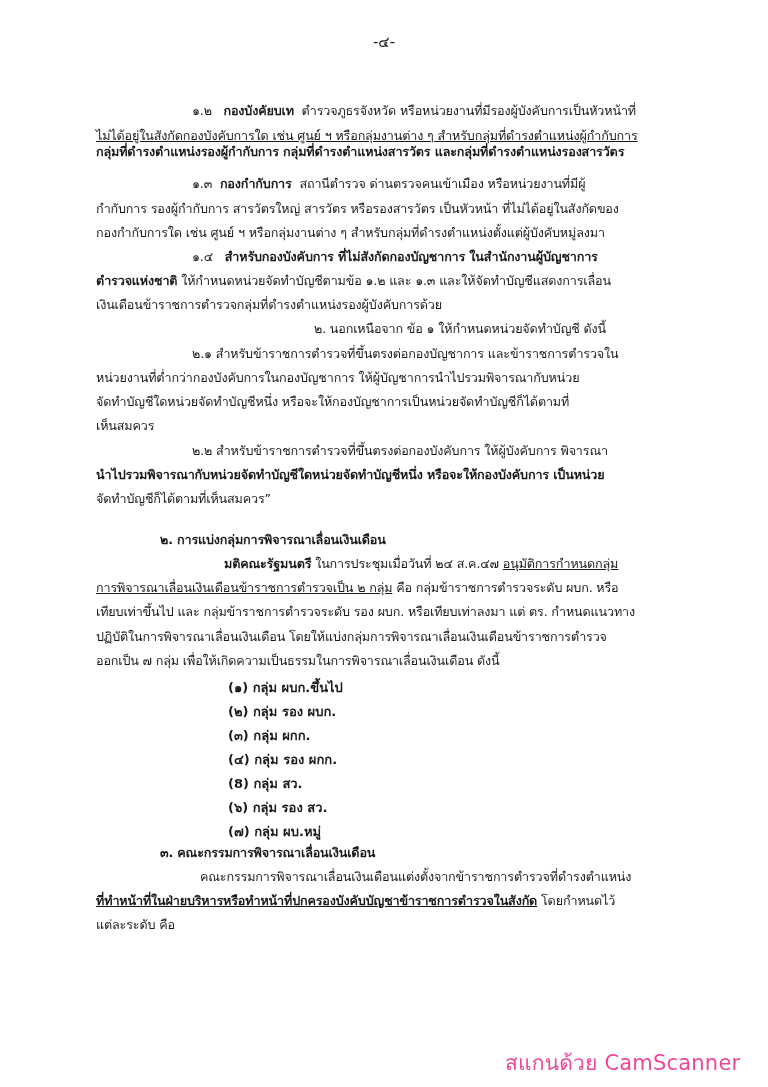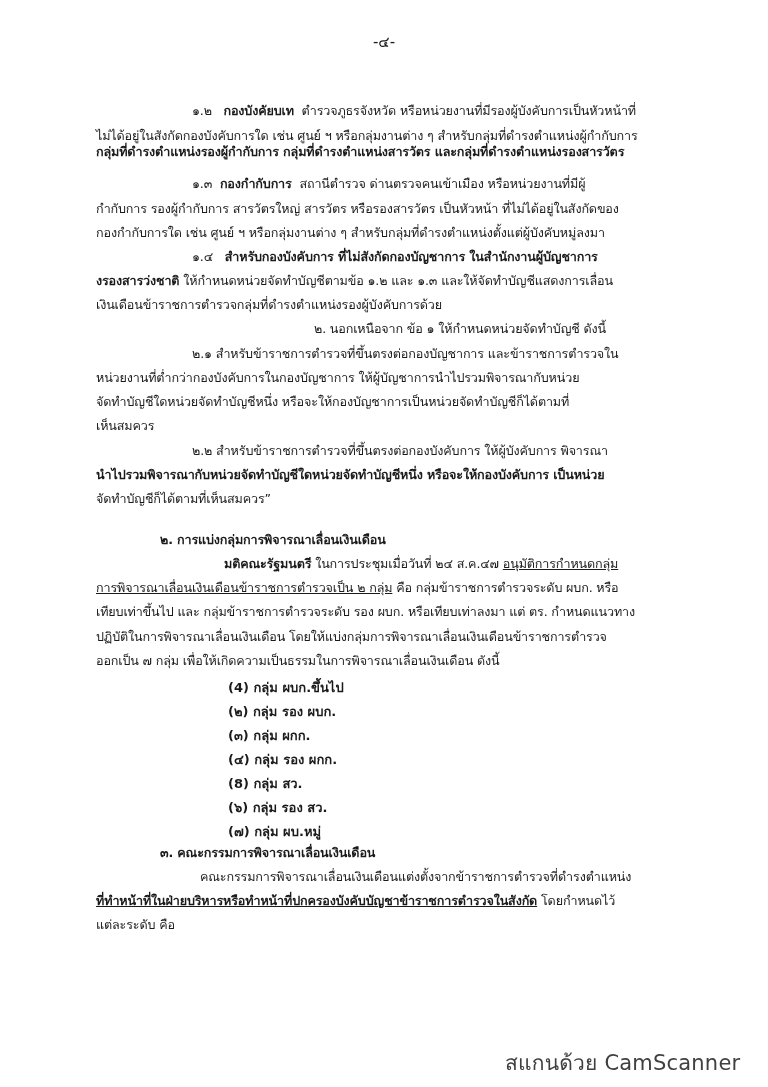--- a/index.html
+++ b/index.html
@@ -5,44 +5,44 @@
   html, body { margin: 0; padding: 0; }
   body {
     width: 768px; height: 1087px; background: #ffffff; position: relative; overflow: hidden;
     font-family: "DejaVu Sans", sans-serif; color: #1a1a1a;
   }
   .page-num { position: absolute; top: 30px; left: 0; width: 768px; text-align: center; font-size: 15px; }
   .line { position: absolute; left: 96px; width: 600px; font-size: 12.6px; line-height: 16px; white-space: nowrap; letter-spacing: -0.15px; }
   .b { font-weight: bold; }
   .u { text-decoration: underline; }
   .list-item { position: absolute; left: 228px; font-size: 13px; font-weight: bold; white-space: nowrap; }
-  .footer { position: absolute; top: 1046px; left: 505px; font-size: 21px; color: #404040; white-space: nowrap; letter-spacing: 0.2px; }
+  .footer { position: absolute; top: 1046px; left: 505px; font-size: 21px; color: #ec4899; white-space: nowrap; letter-spacing: 0.2px; }
 </style>
 </head>
 <body>
 
 <div class="page-num">-๔-</div>
 
 <div class="line" style="top:103px; left:192px;">
   <span>๑.๒</span>&nbsp;&nbsp;&nbsp;<span class="b">กองบังคัยบเท</span>&nbsp;&nbsp;<span>ตำรวจภูธรจังหวัด หรือหน่วยงานที่มีรองผู้บังคับการเป็นหัวหน้าที่</span>
 </div>
-<div class="line" style="top:128px;">ไม่ได้อยู่ในสังกัดกองบังคับการใด เช่น ศูนย์ ฯ หรือกลุ่มงานต่าง ๆ สำหรับกลุ่มที่ดำรงตำแหน่งผู้กำกับการ</div>
+<div class="line" style="top:128px;text-decoration:underline;">ไม่ได้อยู่ในสังกัดกองบังคับการใด เช่น ศูนย์ ฯ หรือกลุ่มงานต่าง ๆ สำหรับกลุ่มที่ดำรงตำแหน่งผู้กำกับการ</div>
 <div class="line" style="top:144px;font-weight:bold;">กลุ่มที่ดำรงตำแหน่งรองผู้กำกับการ กลุ่มที่ดำรงตำแหน่งสารวัตร และกลุ่มที่ดำรงตำแหน่งรองสารวัตร</div>
 
 <div class="line" style="top:176px; left:192px;">
   <span>๑.๓</span>&nbsp;&nbsp;<span class="b">กองกำกับการ</span>&nbsp;&nbsp;<span>สถานีตำรวจ ด่านตรวจคนเข้าเมือง หรือหน่วยงานที่มีผู้</span>
 </div>
 <div class="line" style="top:201px;">กำกับการ รองผู้กำกับการ สารวัตรใหญ่ สารวัตร หรือรองสารวัตร เป็นหัวหน้า ที่ไม่ได้อยู่ในสังกัดของ</div>
 <div class="line" style="top:225px;">กองกำกับการใด เช่น ศูนย์ ฯ หรือกลุ่มงานต่าง ๆ สำหรับกลุ่มที่ดำรงตำแหน่งตั้งแต่ผู้บังคับหมู่ลงมา</div>
 
 <div class="line" style="top:249px; left:192px;">
   <span>๑.๔</span>&nbsp;&nbsp;&nbsp;<span class="b">สำหรับกองบังคับการ ที่ไม่สังกัดกองบัญชาการ ในสำนักงานผู้บัญชาการ</span>
 </div>
 <div class="line" style="top:273px;">
-  <span class="b">งรองสารว่งชาติ</span> <span>ให้กำหนดหน่วยจัดทำบัญชีตามข้อ ๑.๒  และ ๑.๓ และให้จัดทำบัญชีแสดงการเลื่อน</span>
+  <span class="b">ตำรวจแห่งชาติ</span> <span>ให้กำหนดหน่วยจัดทำบัญชีตามข้อ ๑.๒  และ ๑.๓ และให้จัดทำบัญชีแสดงการเลื่อน</span>
 </div>
 <div class="line" style="top:297px;">เงินเดือนข้าราชการตำรวจกลุ่มที่ดำรงตำแหน่งรองผู้บังคับการด้วย</div>
 
 <div class="line" style="top:321px; left:160px;text-align:center;">๒.  นอกเหนือจาก ข้อ ๑ ให้กำหนดหน่วยจัดทำบัญชี ดังนี้</div>
 
 <div class="line" style="top:346px; left:192px;">๒.๑  สำหรับข้าราชการตำรวจที่ขึ้นตรงต่อกองบัญชาการ และข้าราชการตำรวจใน</div>
 <div class="line" style="top:370px;">หน่วยงานที่ต่ำกว่ากองบังคับการในกองบัญชาการ ให้ผู้บัญชาการนำไปรวมพิจารณากับหน่วย</div>
 <div class="line" style="top:394px;">จัดทำบัญชีใดหน่วยจัดทำบัญชีหนึ่ง หรือจะให้กองบัญชาการเป็นหน่วยจัดทำบัญชีก็ได้ตามที่</div>
 <div class="line" style="top:418px;">เห็นสมควร</div>
 
@@ -55,21 +55,21 @@
 <div class="line" style="top:556px; left:224px;">
   <span class="b">มติคณะรัฐมนตรี</span><span> ในการประชุมเมื่อวันที่ ๒๔ ส.ค.๔๗ </span><span class="u">อนุมัติการกำหนดกลุ่ม</span>
 </div>
 <div class="line" style="top:580px;">
   <span class="u">การพิจารณาเลื่อนเงินเดือนข้าราชการตำรวจเป็น ๒ กลุ่ม</span><span> คือ กลุ่มข้าราชการตำรวจระดับ ผบก. หรือ</span>
 </div>
 <div class="line" style="top:604px;">เทียบเท่าขึ้นไป และ กลุ่มข้าราชการตำรวจระดับ รอง ผบก. หรือเทียบเท่าลงมา แต่ ตร. กำหนดแนวทาง</div>
 <div class="line" style="top:629px;">ปฏิบัติในการพิจารณาเลื่อนเงินเดือน โดยให้แบ่งกลุ่มการพิจารณาเลื่อนเงินเดือนข้าราชการตำรวจ</div>
 <div class="line" style="top:653px;">ออกเป็น ๗ กลุ่ม  เพื่อให้เกิดความเป็นธรรมในการพิจารณาเลื่อนเงินเดือน  ดังนี้</div>
 
-<div class="list-item" style="top:677px;">(4)  กลุ่ม ผบก.ขึ้นไป</div>
+<div class="list-item" style="top:677px;">(๑)  กลุ่ม ผบก.ขึ้นไป</div>
 <div class="list-item" style="top:701px;">(๒)  กลุ่ม รอง ผบก.</div>
 <div class="list-item" style="top:725px;">(๓)  กลุ่ม ผกก.</div>
 <div class="list-item" style="top:749px;">(๔)  กลุ่ม รอง ผกก.</div>
 <div class="list-item" style="top:773px;">(8)  กลุ่ม สว.</div>
 <div class="list-item" style="top:797px;">(๖)  กลุ่ม รอง สว.</div>
 <div class="list-item" style="top:821px;">(๗)  กลุ่ม ผบ.หมู่</div>
 
 <div class="line b" style="top:845px; left:160px;">๓.  คณะกรรมการพิจารณาเลื่อนเงินเดือน</div>
 
 <div class="line" style="top:869px; left:200px;">คณะกรรมการพิจารณาเลื่อนเงินเดือนแต่งตั้งจากข้าราชการตำรวจที่ดำรงตำแหน่ง</div>

